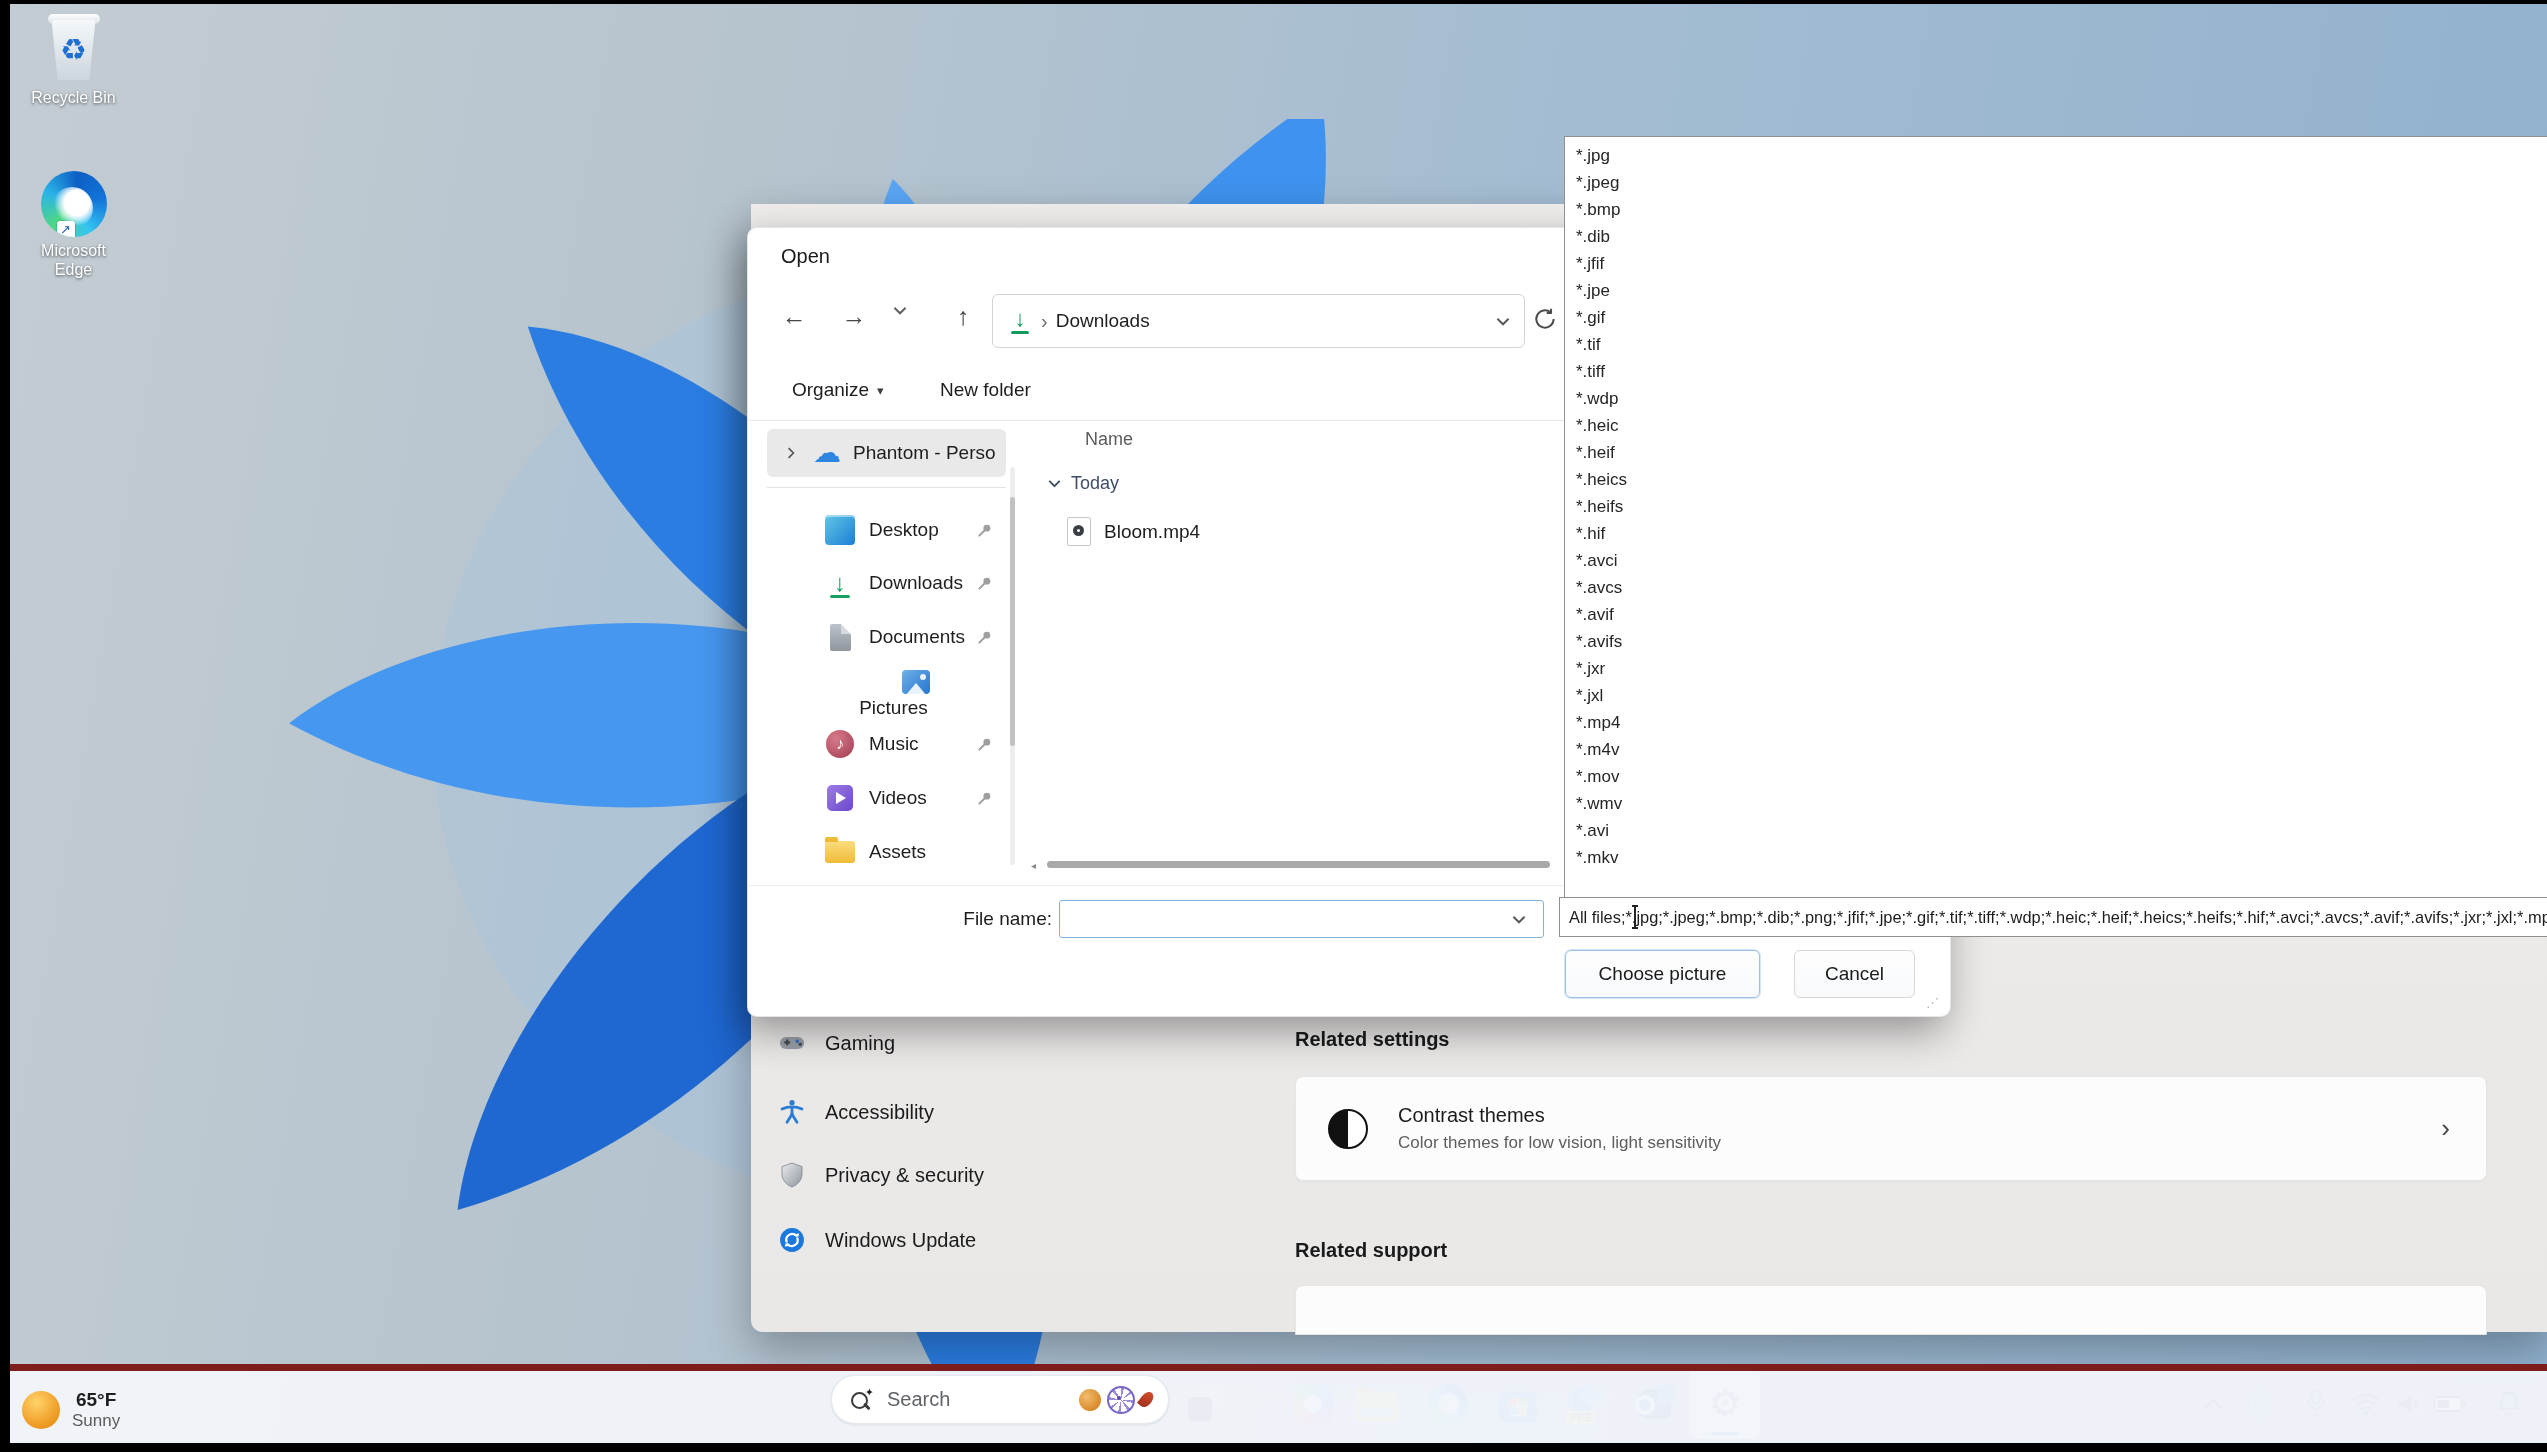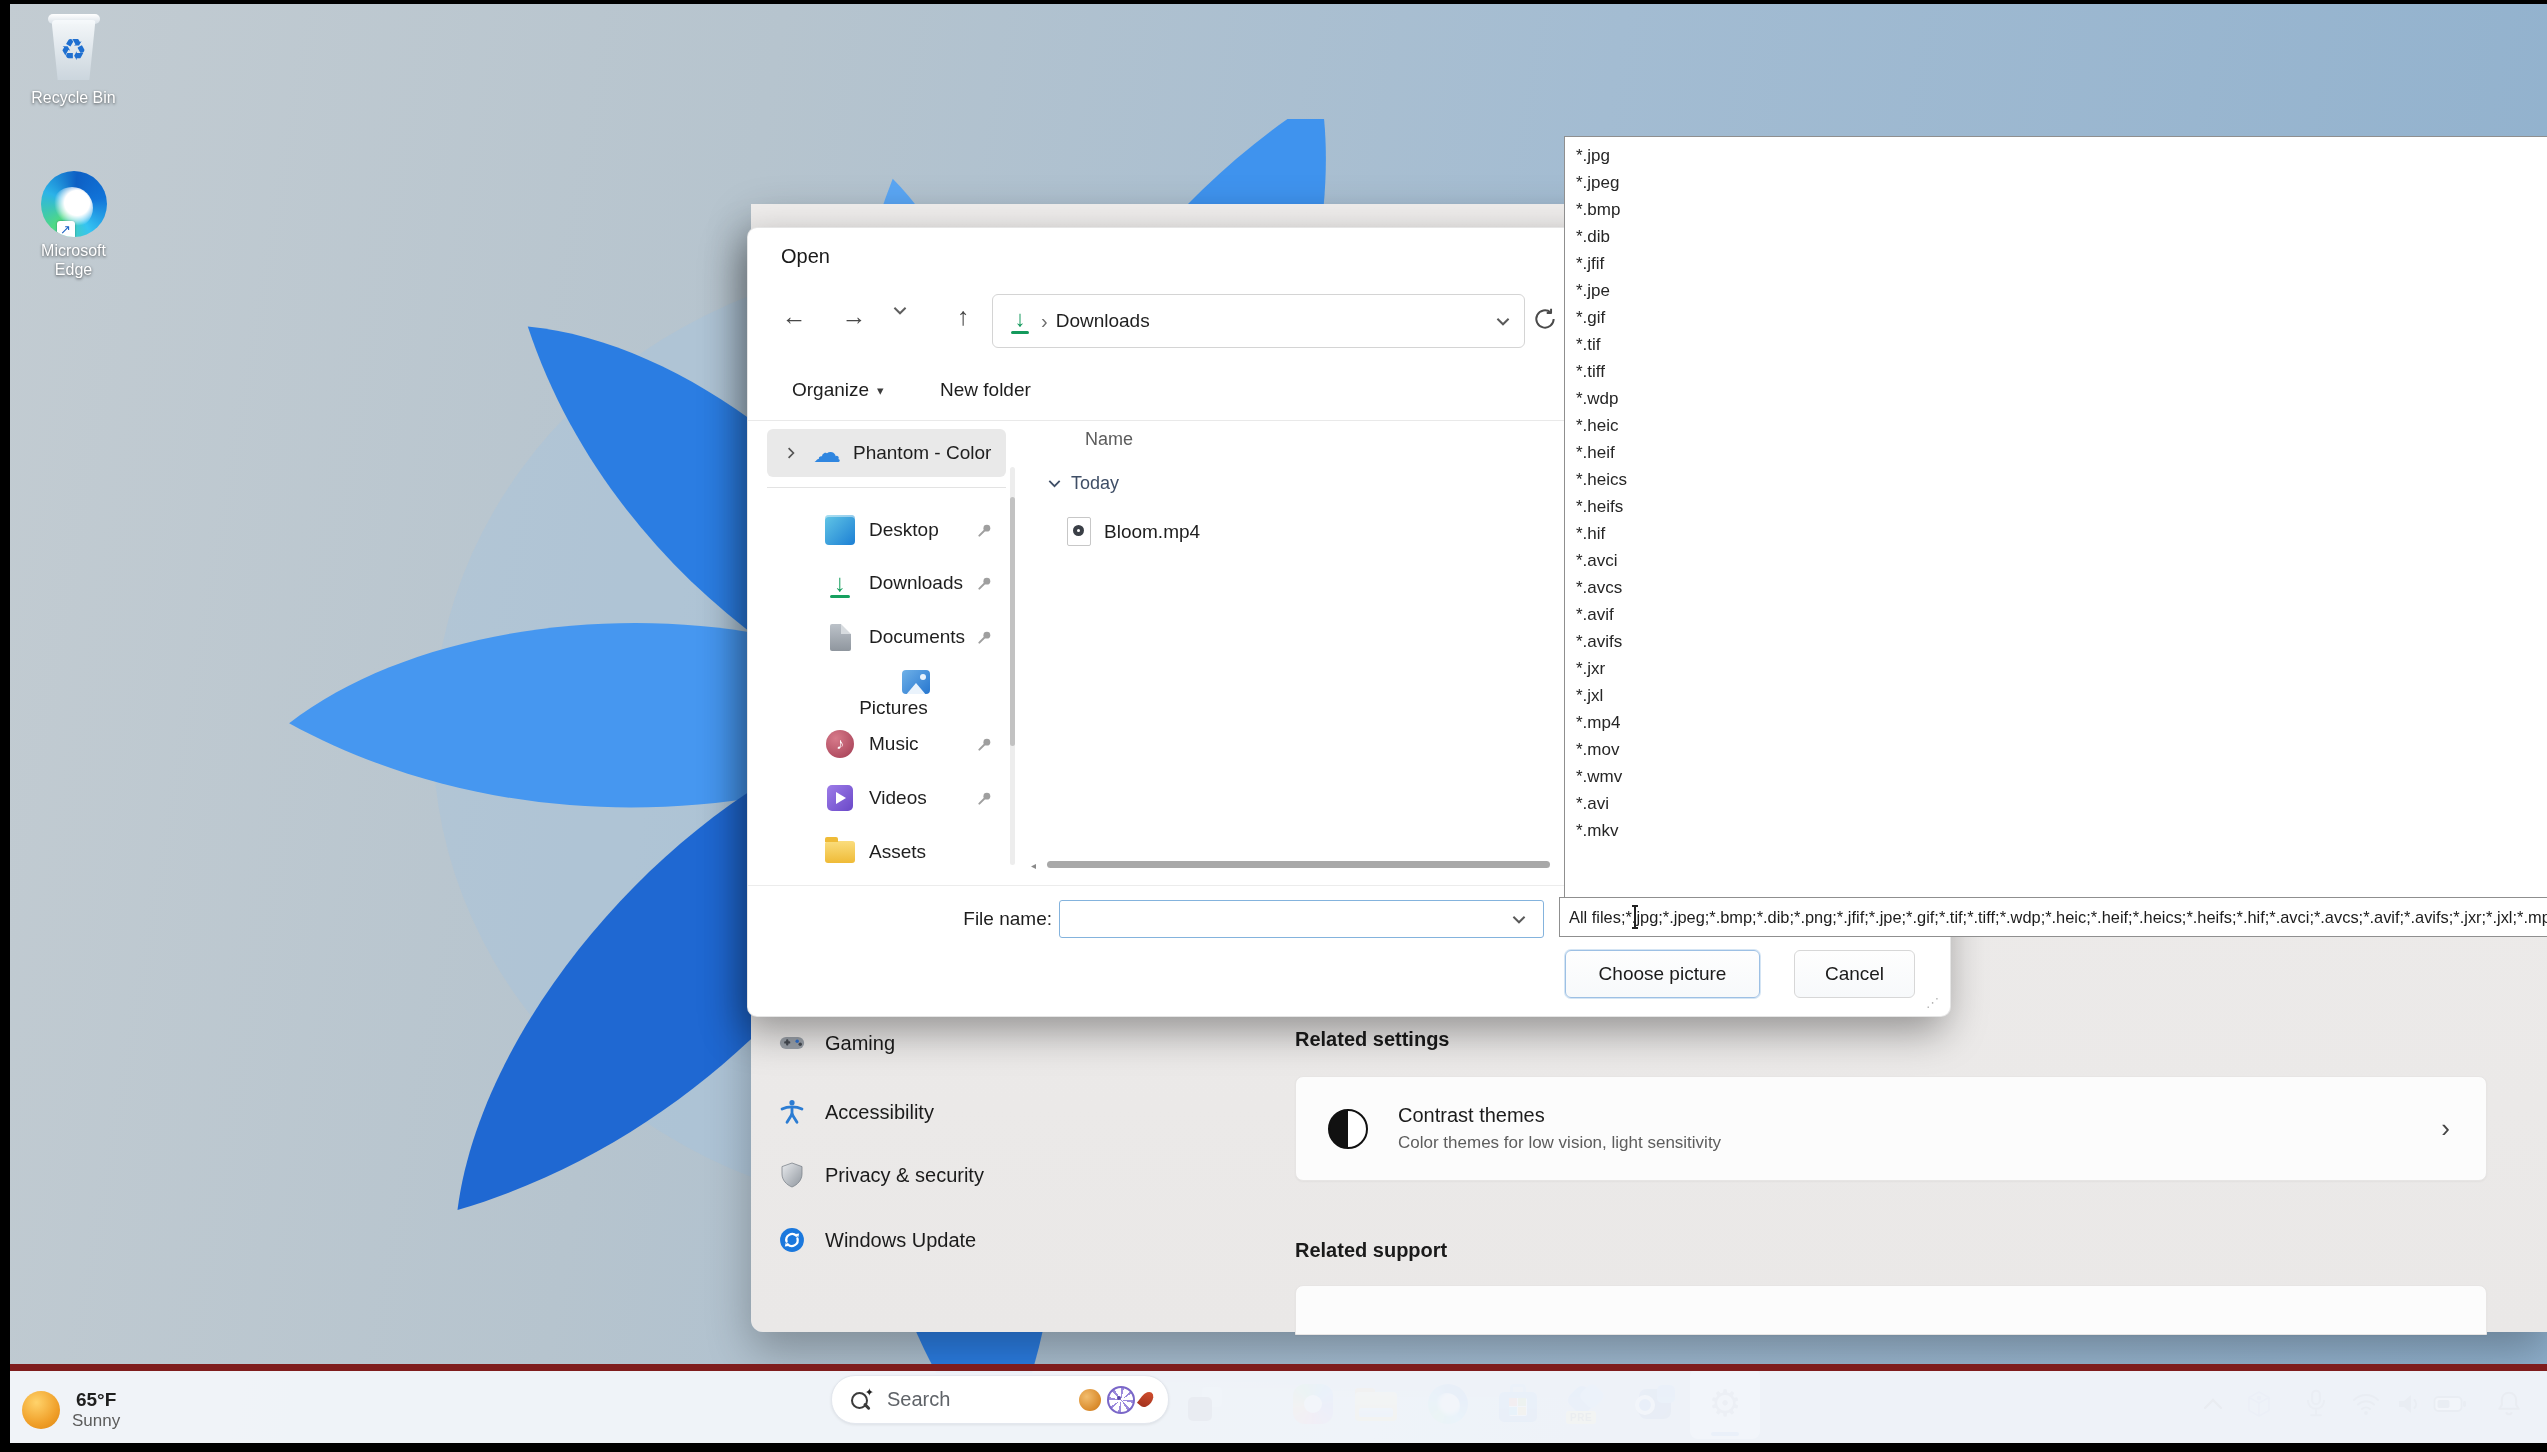--- a/index.html
+++ b/index.html
@@ -347,21 +347,21 @@
   <div id="dlg-div1"></div>
 
   <div id="sidebar">
     <div id="root-row">
       <span class="rchev">
         <svg class="chev-svg" width="12" height="12" viewBox="0 0 6 10">
             <polyline points="1,1 5,5 1,9" fill="none" stroke="currentColor" stroke-width="1.4"></polyline>
           </svg>
       </span>
       <span class="cloud">☁</span>
-      <span class="rlbl">Phantom - Color</span>
+      <span class="rlbl">Phantom - Perso</span>
     </div>
     <div id="side-sep"></div>
 
     <div class="side-item" id="si-0">
       <span class="fi fi-desktop"></span>
       <span class="silbl">Desktop</span>
       <svg class="pin" viewBox="0 0 14 14">
           <g fill="#8f8f8f">
             <circle cx="9.2" cy="4.8" r="3.2"></circle>
             <path d="M7 7 L2.2 11.8" stroke="#8f8f8f" stroke-width="1.8" stroke-linecap="round"></path>
@@ -512,20 +512,21 @@
     <div class="ext-item">*.avif</div>
 
     <div class="ext-item">*.avifs</div>
 
     <div class="ext-item">*.jxr</div>
 
     <div class="ext-item">*.jxl</div>
 
     <div class="ext-item">*.mp4</div>
 
+    <div class="ext-item">*.m4v</div>
 
     <div class="ext-item">*.mov</div>
 
     <div class="ext-item">*.wmv</div>
 
     <div class="ext-item">*.avi</div>
 
     <div class="ext-item">*.mkv</div>
   </div>
 

